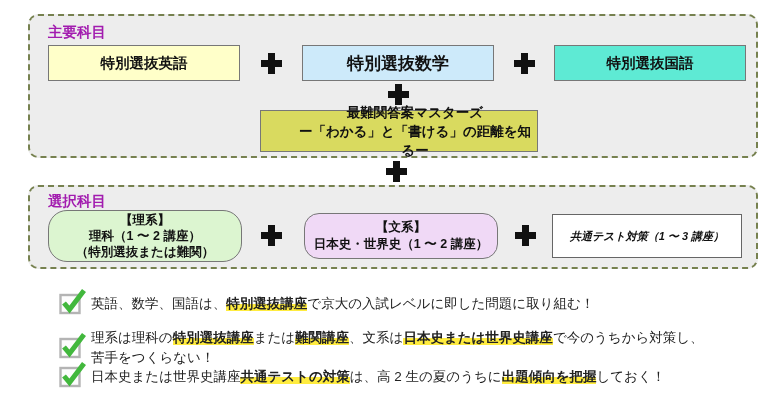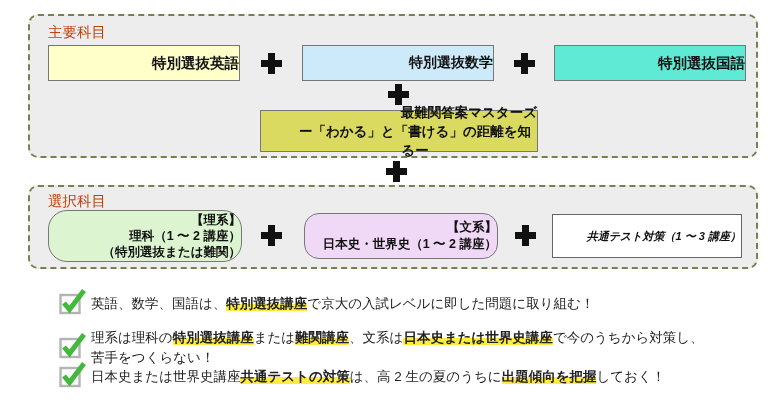--- a/index.html
+++ b/index.html
@@ -5,30 +5,30 @@
   * { margin:0; padding:0; box-sizing:border-box; }
   html,body { background:#fff; }
   body { font-family:"Liberation Sans","DejaVu Sans",sans-serif; color:#1a1a1a; }
   .canvas { position:relative; width:780px; height:410px; background:#fff; overflow:hidden; }
 
   
   .section { position:absolute; left:28px; width:730px; background:#ededed;
              border:2px dashed #76814f; border-radius:10px; }
   .section-main { top:14px; height:144px; }
   .section-elective { top:185px; height:84px; }
-  .section-label { position:absolute; left:18px; font-size:14.5px; font-weight:normal; color:#c2410c; }
+  .section-label { position:absolute; left:18px; font-size:14.5px; font-weight:bold; color:#a21caf; }
   .section-main .section-label { top:7px; }
   .section-elective .section-label { top:5px; }
 
   
-  .course-box { position:absolute; display:flex; flex-direction:column; align-items:flex-end;
+  .course-box { position:absolute; display:flex; flex-direction:column; align-items:center;
                 justify-content:center; border:1px solid #777; text-align:center;
                 font-weight:bold; color:#111; }
   .box-english  { left:18px;  top:29px; width:192px; height:36px; font-size:14.5px; }
-  .box-math     { left:272px; top:29px; width:192px; height:36px; font-size:14px; }
+  .box-math     { left:272px; top:29px; width:192px; height:36px; font-size:17px; }
   .box-japanese { left:524px; top:29px; width:192px; height:36px; font-size:14.5px; }
   .box-masters  { left:230px; top:94px; width:278px; height:42px; font-size:13.5px; line-height:19px;padding-left:32px; }
   .box-science  { left:18px;  top:23px; width:194px; height:52px; font-size:12.5px; line-height:16px;border-radius:19px; }
   .box-bunkei   { left:274px; top:26px; width:194px; height:46px; font-size:12.5px; line-height:17px;border-radius:15px; }
   .box-kyotsu   { left:522px; top:27px; width:190px; height:44px; font-size:11px; border-color:#666;font-style:italic; }
 
   
   .plus { position:absolute; width:21px; height:21px; }
   .plus::before { content:""; position:absolute; left:0; top:7px; width:21px; height:7px; background:#111; }
   .plus::after  { content:""; position:absolute; left:7px; top:0; width:7px; height:21px; background:#111; }

